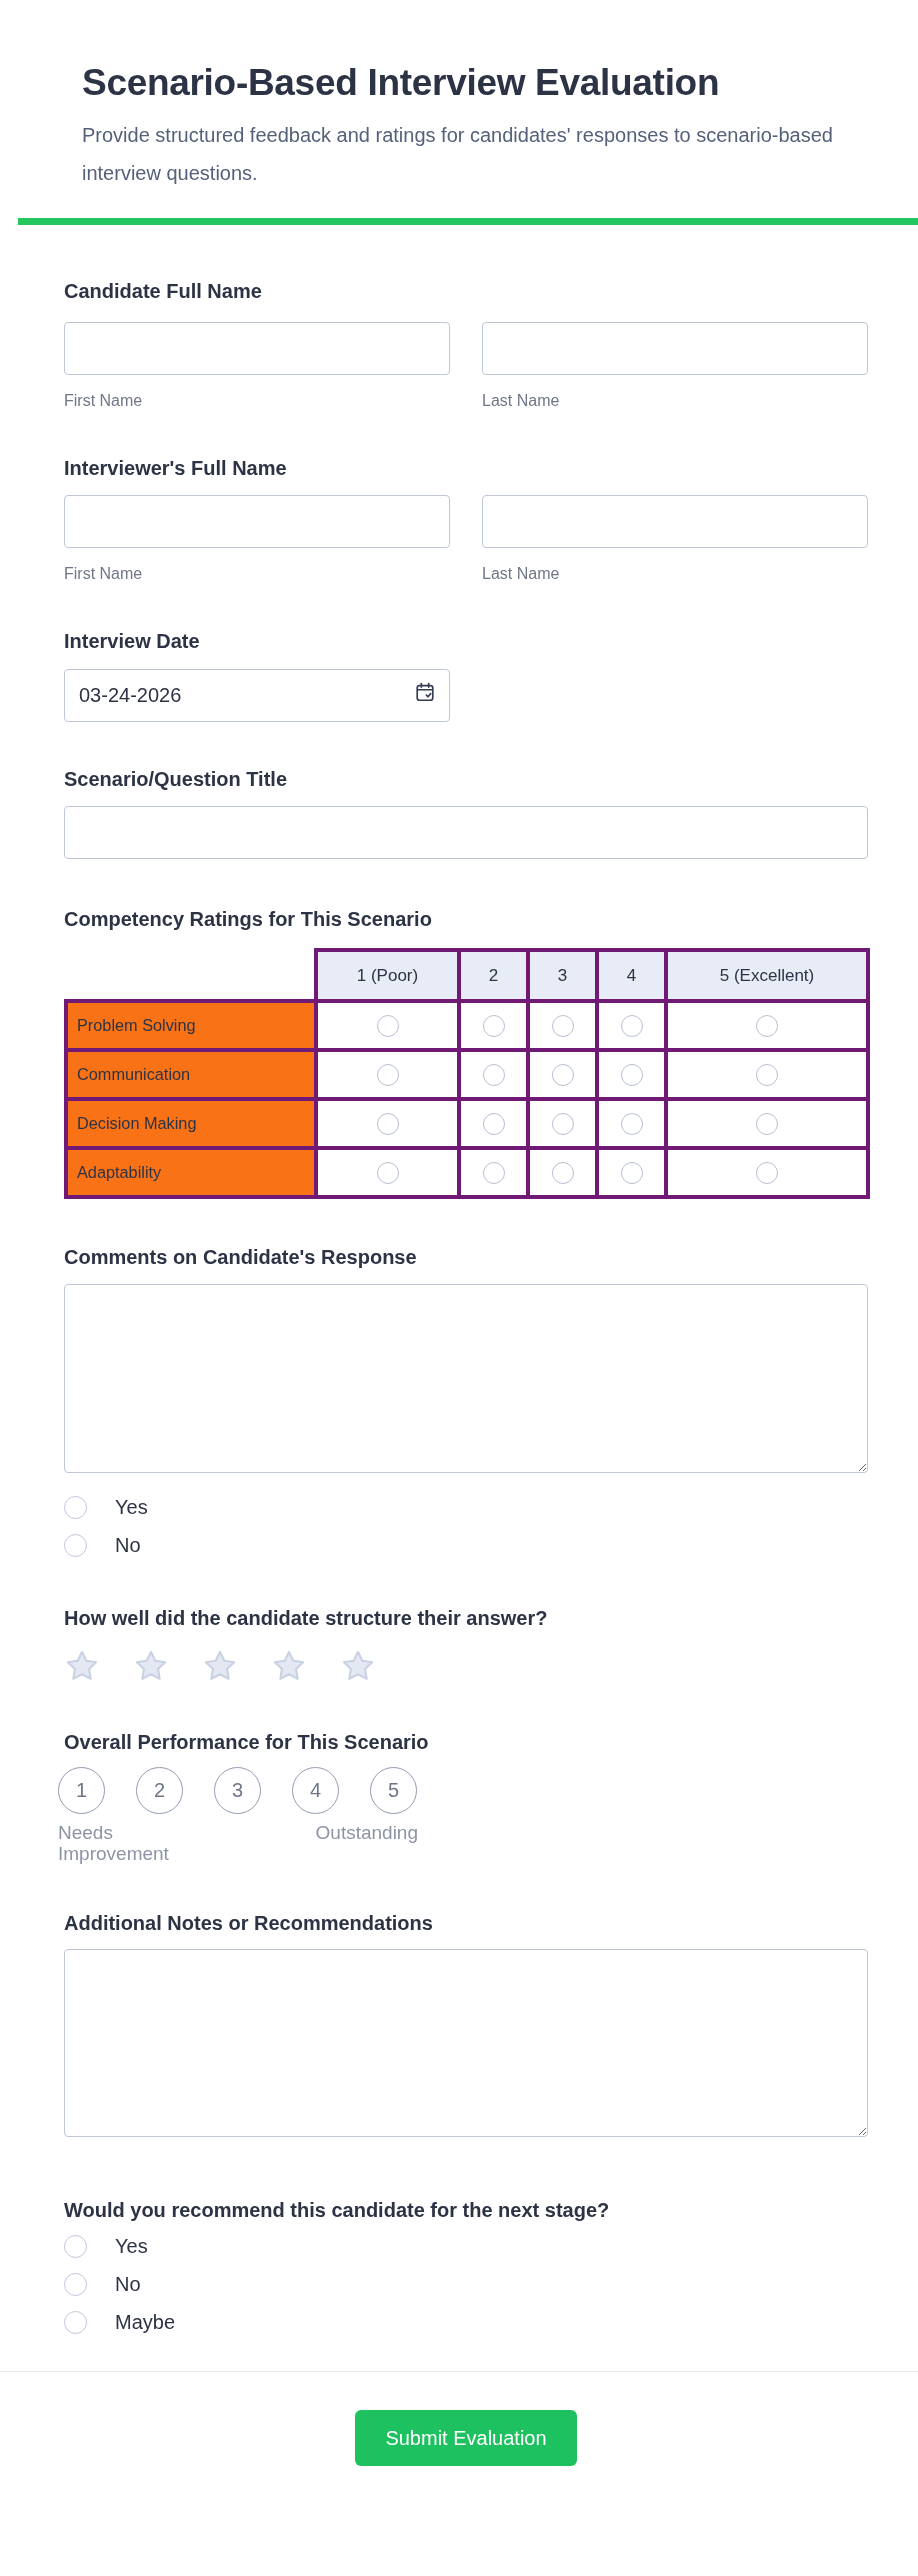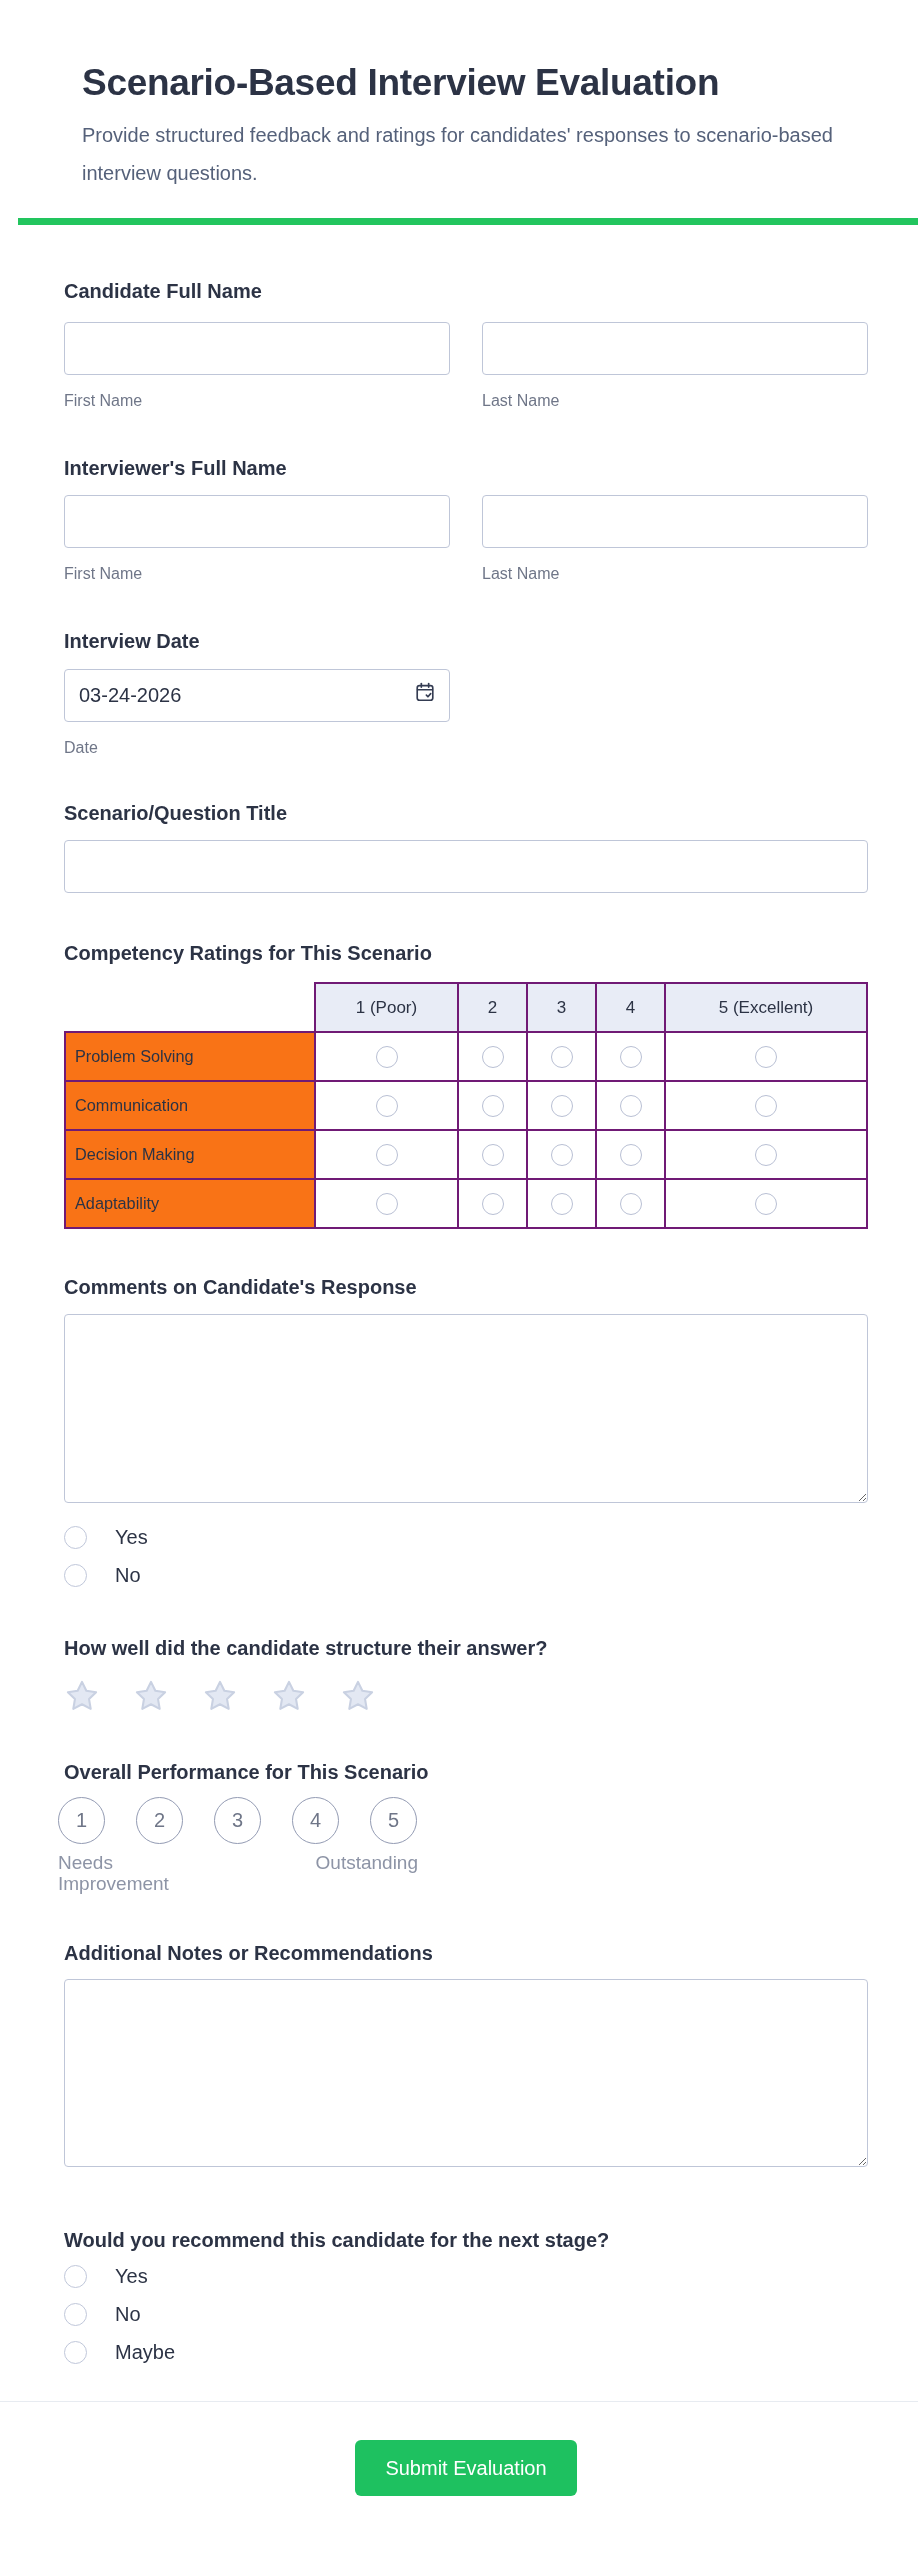--- a/index.html
+++ b/index.html
@@ -37,21 +37,21 @@
     position:absolute;right:14px;top:12px;width:22px;height:22px;pointer-events:auto;cursor:pointer;
   }
   textarea.area-input{
     display:block;width:100%;box-sizing:border-box;border:1px solid #bfc6d8;
     border-radius:4px;background:#fff;font-family:inherit;font-size:20px;
     color:#2c3345;padding:10px 14px;outline:none;resize:both;
   }
   
   table.matrix{border-collapse:collapse;table-layout:fixed;width:803px;}
   table.matrix td,table.matrix th{
-    border:2px solid #701a75;padding:0;font-weight:400;
+    border:4px solid #701a75;padding:0;font-weight:400;
   }
   table.matrix th.blank{border:none;background:transparent;}
   table.matrix th{background:#e8ecf6;height:47px;font-size:17px;color:#2c3345;text-align:center;}
   table.matrix td.row-head{
     background:#f97316;font-size:16.3px;color:#2c3345;text-align:left;padding-left:9px;
   }
   table.matrix tr{height:49px;}
   .cell-radio{
     display:inline-block;width:20px;height:20px;border-radius:50%;
     border:1px solid #b9c0d4;background:#fff;cursor:pointer;vertical-align:middle;
@@ -132,21 +132,20 @@
     <span class="cal-icon">
       <svg viewBox="0 0 24 24" width="22" height="22" fill="none" stroke="#343c52" stroke-width="1.8" stroke-linecap="round" stroke-linejoin="round">
         <rect x="3.5" y="5" width="17" height="16" rx="2.5"></rect>
         <line x1="8" y1="2.8" x2="8" y2="6.8"></line>
         <line x1="16" y1="2.8" x2="16" y2="6.8"></line>
         <line x1="4" y1="9.5" x2="20" y2="9.5"></line>
         <polyline points="13.5,15.5 15.2,17.2 18.2,13.8"></polyline>
       </svg>
     </span>
   </div>
-  <div class="sublabel" style="margin-top:18px">Date</div>
 
   <div class="q-label" style="margin-top:46px">Scenario/Question Title</div>
   <input type="text" class="text-input half" style="margin-top: 16px;">
 
   <div class="q-label" style="margin-top:49px">Competency Ratings for This Scenario</div>
   <table class="matrix" style="margin-top:18px">
     <colgroup>
       <col style="width:250px">
         <col style="width:143px">
         <col style="width:69px">

